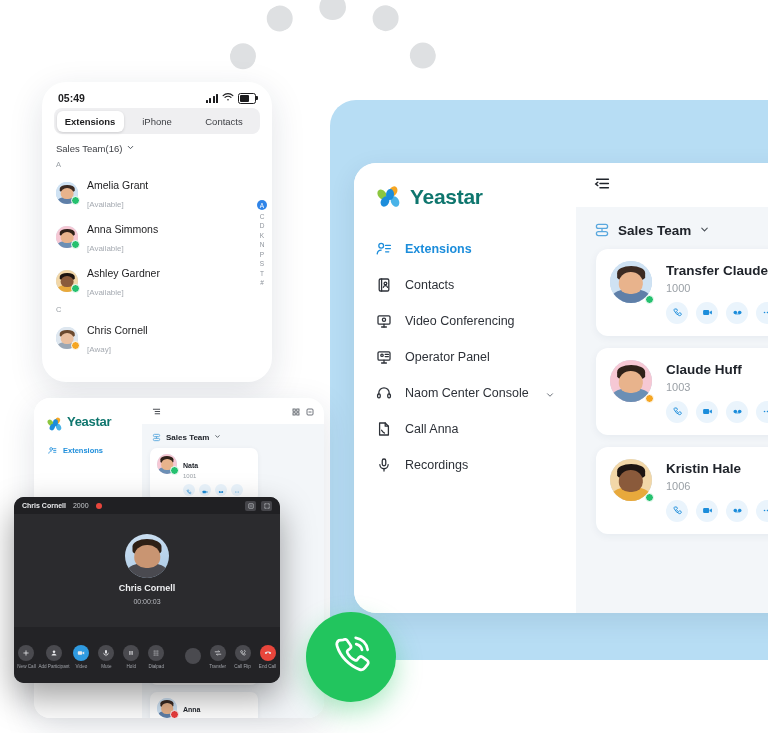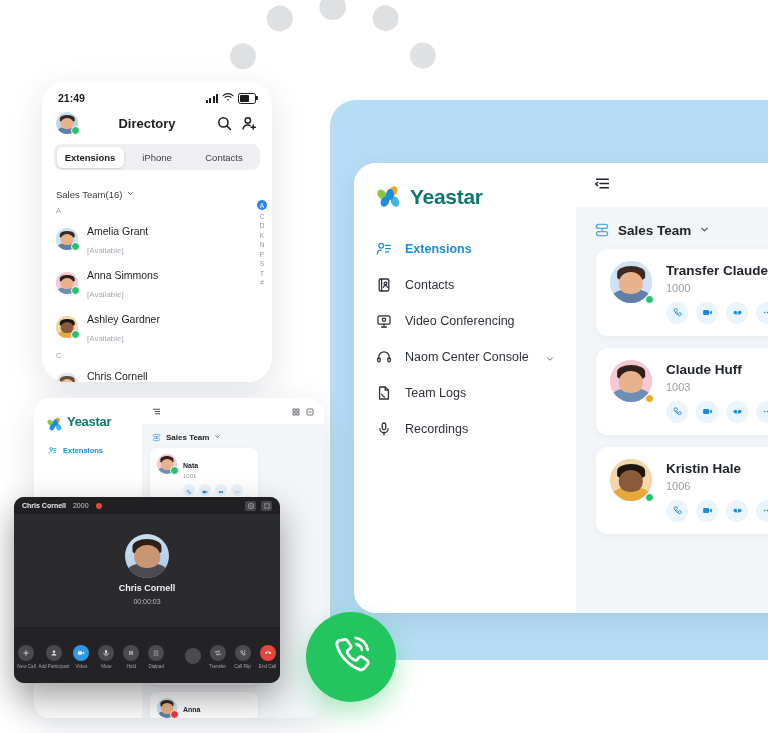--- a/index.html
+++ b/index.html
@@ -48,21 +48,21 @@
   .dot.on{background:#25c16f;}
   .dot.away{background:#f5a623;}
   .dot.busy{background:#ea3d3d;}
   .phone-title{flex:1;text-align:center;font-size:13px;font-weight:600;color:#1d1d1f;}
   .ph-ic{width:17px;height:17px;color:#1d1d1f;flex:0 0 auto;}
 
   .tabs{margin:2px 12px 0;background:#efeff1;border-radius:8px;display:flex;padding:2.5px;}
   .tab{flex:1;text-align:center;font-size:9.5px;color:#3f4146;padding:5px 0;border-radius:6px;}
   .tab.sel{background:#fff;color:#1d1d1f;font-weight:600;box-shadow:0 1px 3px rgba(0,0,0,.14);}
 
-  .team-row{padding:19px 14px 4px;font-size:9.5px;color:#3f4146;display:flex;align-items:center;gap:4px;}
+  .team-row{padding:9px 14px 4px;font-size:9.5px;color:#3f4146;display:flex;align-items:center;gap:4px;}
   .sec-letter{padding:2px 14px;font-size:7.5px;color:#9aa0a6;}
   .c-row{display:flex;align-items:center;gap:9px;padding:4px 14px;}
   .c-av{width:22px;height:22px;border-radius:50%;position:relative;flex:0 0 auto;}
   .c-name{font-size:10.5px;color:#1d1d1f;line-height:1.25;}
   .c-stat{font-size:8px;color:#a6abb2;line-height:1.25;}
 
   .az{position:absolute;right:5px;top:118px;display:flex;flex-direction:column;
       align-items:center;gap:2.5px;font-size:6.5px;color:#8d939b;}
   .az b{font-weight:400;}
   .az .cur{background:#2f84e8;color:#fff;border-radius:50%;width:10px;height:10px;
@@ -209,36 +209,45 @@
             <span class="nav-ic" style="color: rgb(45, 49, 56);"><svg viewBox="0 0 20 20" width="16" height="16" fill="none" stroke="currentColor" stroke-width="1.6" stroke-linecap="round" stroke-linejoin="round">
                 <rect x="2.5" y="3.5" width="15" height="10.5" rx="1.6"></rect>
                 <path d="M7 17.5h6"></path>
                 <path d="M10 14v3.5"></path>
                 <circle cx="10" cy="8.5" r="2"></circle>
               </svg></span>
             <span>Video Conferencing</span>
           </div>
           <div class="nav-item">
             <span class="nav-ic" style="color: rgb(45, 49, 56);"><svg viewBox="0 0 20 20" width="16" height="16" fill="none" stroke="currentColor" stroke-width="1.6" stroke-linecap="round" stroke-linejoin="round">
+                <rect x="2.5" y="3.5" width="15" height="10.5" rx="1.6"></rect>
+                <path d="M7 17.5h6M10 14v3.5"></path>
+                <circle cx="7.5" cy="7.8" r="1.5"></circle>
+                <path d="M11.5 6.8h4M11.5 9.5h4"></path>
+              </svg></span>
+            <span>Operator Panel</span>
+          </div>
+          <div class="nav-item">
+            <span class="nav-ic" style="color: rgb(45, 49, 56);"><svg viewBox="0 0 20 20" width="16" height="16" fill="none" stroke="currentColor" stroke-width="1.6" stroke-linecap="round" stroke-linejoin="round">
                 <path d="M3.5 12v-2a6.5 6.5 0 0 1 13 0v2"></path>
                 <rect x="2" y="11" width="3.3" height="5" rx="1.5"></rect>
                 <rect x="14.7" y="11" width="3.3" height="5" rx="1.5"></rect>
               </svg></span>
             <span>Naom Center Console</span>
             <span class="nav-chev"><svg viewBox="0 0 16 16" width="10" height="10" fill="none" stroke="#6c727a" stroke-width="1.6" stroke-linecap="round">
                 <path d="M4 6l4 4 4-4"></path>
               </svg></span>
           </div>
           <div class="nav-item">
             <span class="nav-ic" style="color: rgb(45, 49, 56);"><svg viewBox="0 0 20 20" width="16" height="16" fill="none" stroke="currentColor" stroke-width="1.6" stroke-linecap="round" stroke-linejoin="round">
                 <path d="M4.5 2.5h7l4 4v11h-11z"></path>
                 <path d="M11.5 2.5v4h4"></path>
                 <path d="M7 11.5c.8 1.6 2 2.8 3.6 3.6"></path>
               </svg></span>
-            <span>Team Logs</span>
+            <span>Call Anna</span>
           </div>
           <div class="nav-item">
             <span class="nav-ic" style="color: rgb(45, 49, 56);"><svg viewBox="0 0 20 20" width="16" height="16" fill="none" stroke="currentColor" stroke-width="1.6" stroke-linecap="round" stroke-linejoin="round">
                 <rect x="7.8" y="2.5" width="4.4" height="8.5" rx="2.2"></rect>
                 <path d="M4.8 9.5a5.2 5.2 0 0 0 10.4 0"></path>
                 <path d="M10 14.7v2.8"></path>
               </svg></span>
             <span>Recordings</span>
           </div>
         </div>
@@ -390,65 +399,41 @@
      </span>
               </span>
     </span>
           </div>
         </div>
     </div>
   </div>
 
   <div class="card phone">
     <div class="phone-status">
-      <span>21:49</span>
+      <span>05:49</span>
       <span class="statright">
         <span class="sig">
             <i></i>
             <i></i>
             <i></i>
             <i></i>
           </span>
         <span>
           <svg viewBox="0 0 16 12" width="12" height="10" fill="none" stroke="#1d1d1f" stroke-width="1.5" stroke-linecap="round">
             <path d="M1.5 4.2a9 9 0 0 1 13 0"></path>
               <path d="M4 6.6a5.6 5.6 0 0 1 8 0"></path>
               <circle cx="8" cy="9.6" r="1.1" fill="#1d1d1f" stroke="none"></circle>
           </svg>
         </span>
         <span class="batt">
             <i></i>
           </span>
       </span>
     </div>
 
-    <div class="phone-head">
-      <span class="ava">
-        <span class="face">
-            <span class="body"></span>
-            <span class="hair"></span>
-            <span class="skin"></span>
-          </span>
-        <span class="dot on"></span>
-      </span>
-      <span class="phone-title">Directory</span>
-      <span class="ph-ic">
-        <svg viewBox="0 0 20 20" width="17" height="17" fill="none" stroke="#1d1d1f" stroke-width="1.8" stroke-linecap="round">
-            <circle cx="8.7" cy="8.7" r="5.4"></circle>
-            <path d="M12.8 12.8L17 17"></path>
-          </svg>
-      </span>
-      <span class="ph-ic">
-        <svg viewBox="0 0 20 20" width="17" height="17" fill="none" stroke="#1d1d1f" stroke-width="1.7" stroke-linecap="round">
-            <circle cx="8" cy="6.5" r="3.2"></circle>
-            <path d="M2.4 16.4c.6-3 3-4.7 5.6-4.7 1 0 2 .25 2.9.7"></path>
-            <path d="M14.4 11.8v5M11.9 14.3h5"></path>
-          </svg>
-      </span>
-    </div>
 
     <div class="tabs" id="phone-tabs">
         <div class="tab sel">Extensions</div>
         <div class="tab">iPhone</div>
         <div class="tab">Contacts</div>
       </div>
 
     <div class="team-row">
       <span>Sales Team(16)</span>
       <span>

